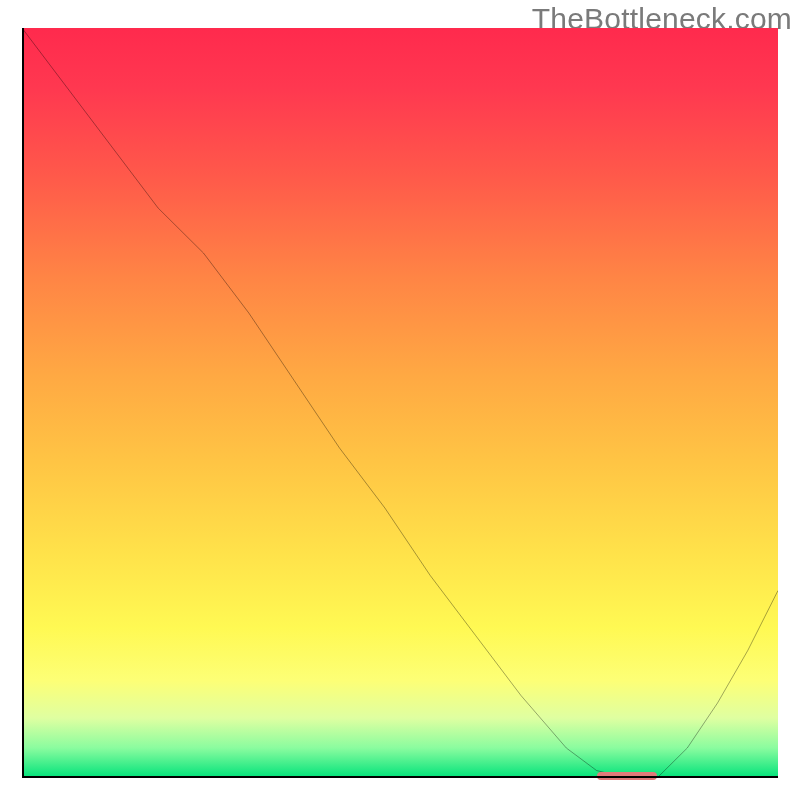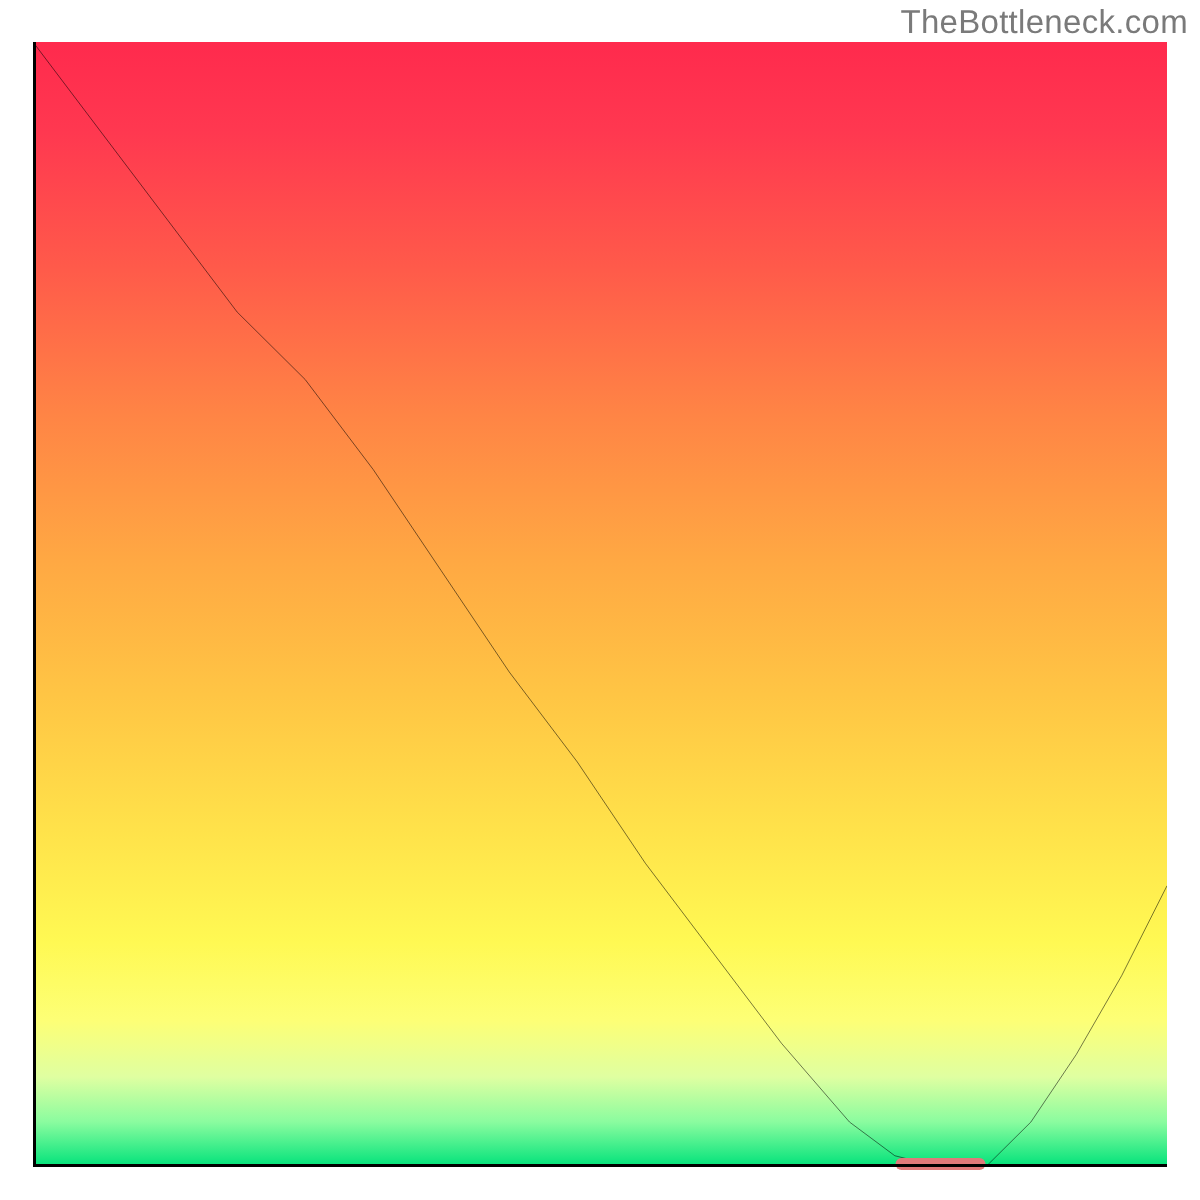--- a/index.html
+++ b/index.html
@@ -13,21 +13,21 @@
   }
   .chart-container {
     position: relative;
     width: 800px;
     height: 800px;
   }
   .watermark {
     position: absolute;
     top: 2px;
     right: 8px;
-    font-size: 22px;
+    font-size: 30px;
     color: #7a7a7a;
     font-weight: 500;
     letter-spacing: 0.2px;
     pointer-events: none;
     user-select: none;
   }
   .plot-area {
     position: absolute;
     left: 22px;
     top: 28px;

